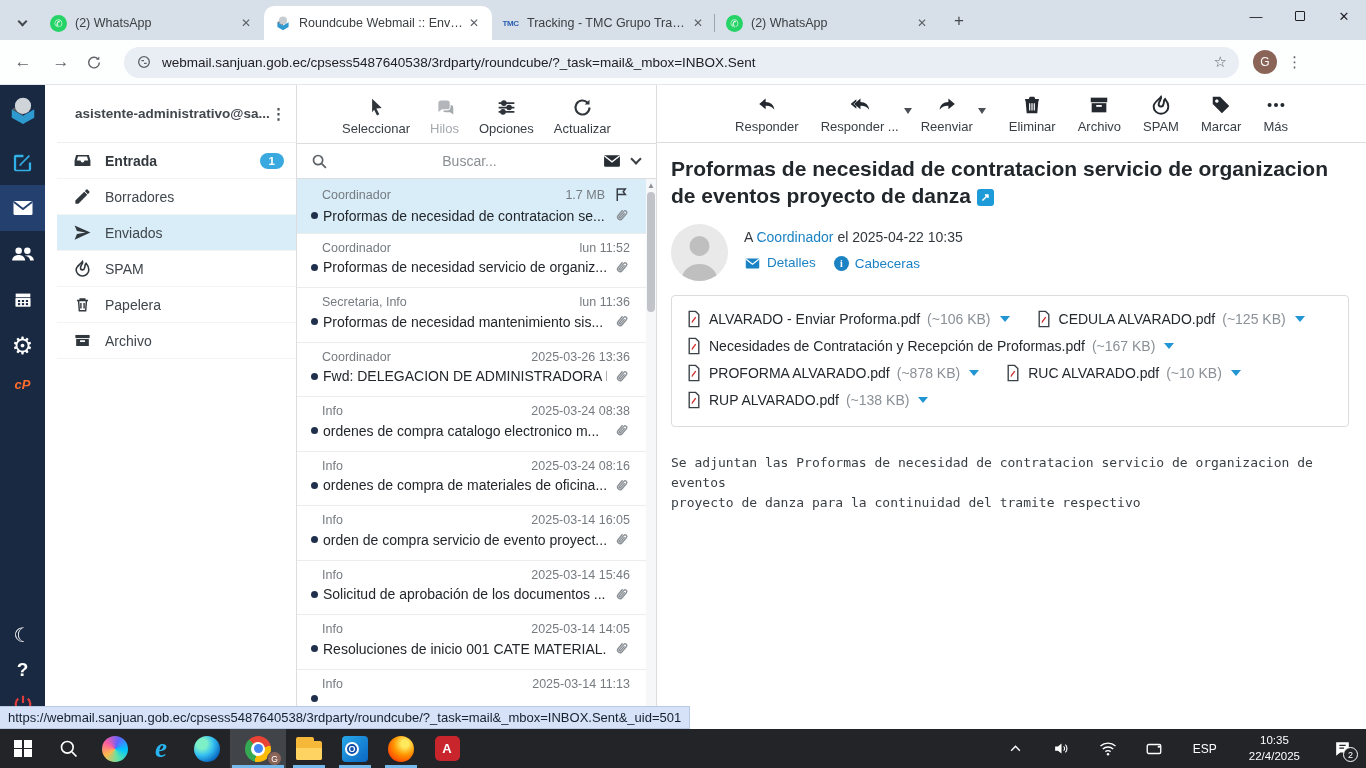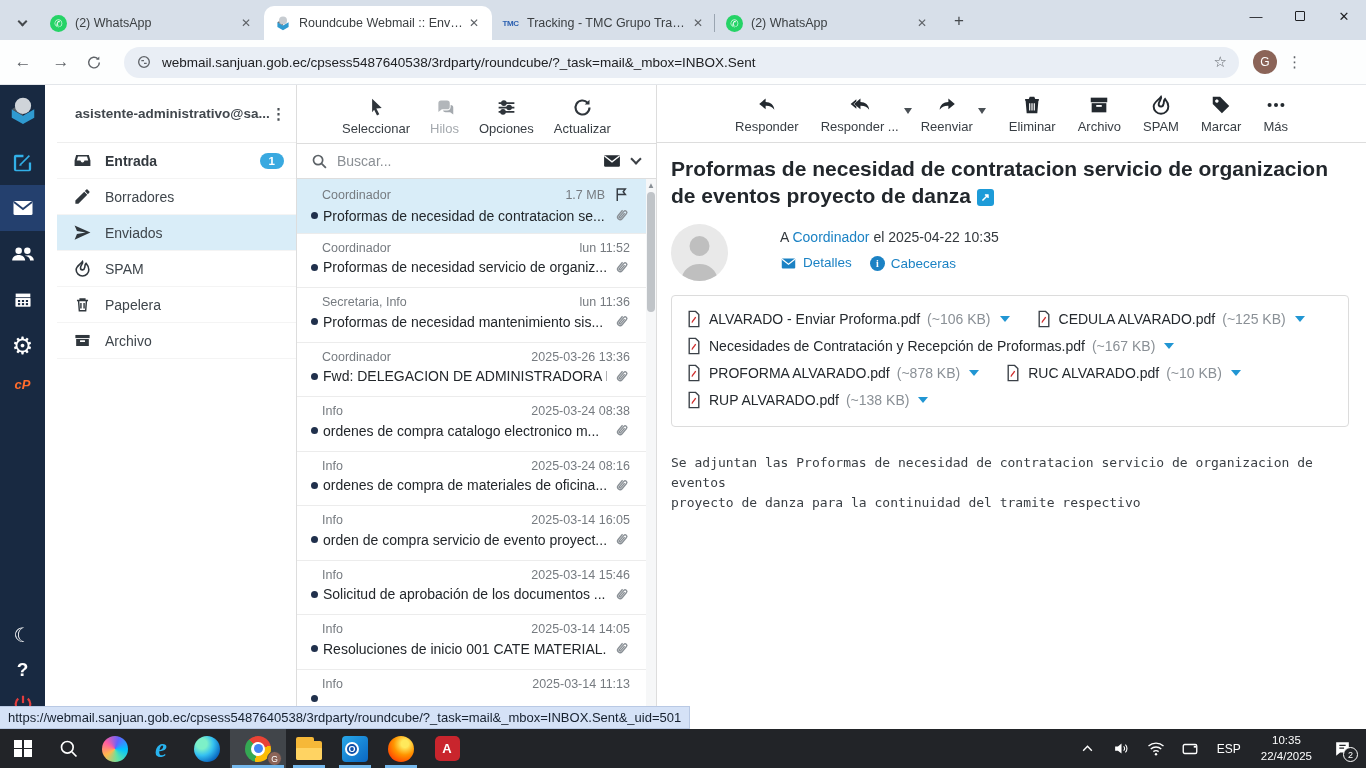--- a/index.html
+++ b/index.html
@@ -59,21 +59,21 @@
   .badge { margin-left:auto; background:#39a9e0; color:#fff; font-size:11.5px; font-weight:bold; border-radius:9px; padding:2px 9px; }
 
   
   .msglist { width:360px; flex:0 0 360px; border-right:1px solid #ddd; display:flex; flex-direction:column; position:relative; }
   .list-toolbar { height:58px; display:flex; align-items:center; justify-content:center; gap:20px; padding-top:4px; }
   .tbtn { display:flex; flex-direction:column; align-items:center; gap:3px; color:#383e44; font-size:13px; }
   .tbtn .ticon { width:21px; height:21px; color:#2f353b; }
   .tbtn.disabled { color:#a4a9ae;justify-content:space-between; } .tbtn.disabled .ticon { color:#a4a9ae; }
   .search-row { height:36px; border-top:1px solid #ddd; border-bottom:1px solid #ddd; display:flex; align-items:center; padding:0 10px 0 14px; }
   .search-ico { width:17px; height:17px; color:#5c6267; margin-right:9px; }
-  .search-input { border:none; outline:none; flex:1; font-size:14px; color:#3c4146; background:transparent; font-family:"Liberation Sans",sans-serif; }
+  .search-input { border:none; outline:none; flex:1; font-size:14px; color:#3c4146; background:transparent; font-family:"Liberation Sans",sans-serif;text-align:center; }
   .search-input::placeholder { color:#8a8f94; }
   .scope-env { width:20px; height:20px; color:#272d33; margin-right:10px; }
   .search-chev { width:8px; height:8px; border-right:2px solid #3c4146; border-bottom:2px solid #3c4146; transform:rotate(45deg); margin:-4px 6px 0 0; }
   .rows { flex:1; overflow:hidden; position:relative; }
   .mrow { height:54.5px; padding:7px 26px 0 14px; border-bottom:1px solid #ececec; position:relative; }
   .mrow.selected { background:#d9edf8; }
   .mline1 { display:flex; align-items:center; font-size:12.5px; color:#767b80; }
   .mline1 .sender { flex:1; white-space:nowrap; overflow:hidden; padding-left:11px; }
   .mline1 .meta { margin-left:8px; }
   .mline1 .flag { width:17px; height:17px; color:#343b42; margin-left:8px; }
@@ -88,21 +88,21 @@
 
   
   .content { flex:1; display:flex; flex-direction:column; background:#fff; min-width:0; }
   .msg-toolbar { height:58px; display:flex; align-items:flex-start; justify-content:center; gap:22px; padding-top:9px; border-bottom:1px solid #ddd; }
   .mtb { display:flex; flex-direction:column; align-items:center; gap:3px; color:#383e44; font-size:13px; position:relative; }
   .mtb .ticon { width:22px; height:22px; color:#23292f; }
   .mtb-caret { position:absolute; right:-13px; top:14px; width:0; height:0; border-left:4.5px solid transparent; border-right:4.5px solid transparent; border-top:6px solid #4a5055; }
   .msg-body-area { flex:1; padding:12px 16px 0 14px; overflow:hidden; }
   .subject-line { font-size:21px; font-weight:bold; color:#22272c; line-height:1.3; max-width:680px; }
   .extlink { display:inline-flex; width:17px; height:17px; background:#1d9bd8; border-radius:3px; color:#fff; font-size:11px; align-items:center; justify-content:center; vertical-align:2px; margin-left:6px; }
-  .sender-block { display:flex; margin-top:14px;gap:36px; }
+  .sender-block { display:flex; margin-top:14px; }
   .big-avatar { width:57px; height:57px; border-radius:50%; background:#e9e9e9; overflow:hidden; flex:0 0 57px; display:flex; align-items:flex-end; justify-content:center; }
   .sender-info { margin-left:16px; padding-top:5px; }
   .to-line { font-size:14px; color:#33383d; }
   .to-link { color:#1b82c4; }
   .meta-links { display:flex; align-items:center; gap:18px; margin-top:10px; font-size:13.5px; color:#1b82c4; }
   .mlk { display:flex; gap:6px; }
   .env-sm { width:17px; height:17px; color:#1b82c4; }
   .info-ico { width:15px; height:15px; border-radius:50%; background:#1b82c4; color:#fff; font-size:10px; font-weight:bold; display:flex; align-items:center; justify-content:center; font-family:"Liberation Serif",serif; }
   .attach-box { border:1px solid #dcdcdc; border-radius:4px; margin:14px 0 0 0; padding:10px 14px 12px; max-width:678px; }
   .attach-line { display:flex; align-items:center; gap:26px; height:27px; }
@@ -134,21 +134,21 @@
   .chrome-logo::after { content:""; position:absolute; left:8.5px; top:8.5px; width:9px; height:9px; border-radius:50%; background:#4285f4; }
   .gbadge { position:absolute; right:4px; bottom:2px; width:15px; height:15px; border-radius:50%; background:#8b6458; border:1.5px solid #41454a; color:#fff; font-size:8.5px; display:flex; align-items:center; justify-content:center; }
   .folder-ico { position:relative; width:26px; height:19px; margin-top:4px; }
   .folder-ico .back { position:absolute; inset:0; background:#f6b838; border-radius:2px; }
   .folder-ico .tab { position:absolute; top:-4px; left:0; width:11px; height:6px; background:#f6b838; border-radius:2px 2px 0 0; }
   .folder-ico .front { position:absolute; left:0; right:0; bottom:0; height:12px; background:#ffd362; border-radius:1px 1px 2px 2px; }
   .outlook { width:26px; height:26px; border-radius:4px; background:linear-gradient(135deg,#28a8ea,#0a66c2); position:relative; }
   .outlook .o { position:absolute; left:3px; top:6px; width:14px; height:14px; border-radius:50%; background:#0f4fa8; border:2px solid #fff; color:#fff; font-size:9px; font-weight:bold; display:flex; align-items:center; justify-content:center; }
   .firefox { background:radial-gradient(circle at 65% 30%,#ffe95c 0 15%,#ff9500 45%,#ff4f00 75%,#e3036d 100%); }
   .acrobat { width:25px; height:25px; border-radius:5px; background:#c9252d; color:#fff; display:flex; align-items:center; justify-content:center; font-size:13px; font-weight:bold; }
-  .tray { margin-left:auto; display:flex; align-items:center; gap:4px; padding-right:6px; color:#fff; }
+  .tray { margin-left:auto; display:flex; align-items:center; gap:16px; padding-right:6px; color:#fff; }
   .tray-ico { width:30px; height:39px; display:flex; align-items:center; justify-content:center; color:#fff; }
   .lang { font-size:12px; padding:0 8px; }
   .clock { text-align:center; font-size:11.5px; line-height:1.35; padding:0 8px; }
   .notif { position:relative; width:36px; height:39px; display:flex; align-items:center; justify-content:center; }
   .notif-badge { position:absolute; right:2px; bottom:6px; width:15px; height:15px; border-radius:50%; background:#222428; border:1.5px solid #fff; color:#fff; font-size:9px; display:flex; align-items:center; justify-content:center; }
   svg { display:block; }
 </style>
 </head>
 <body>
 

